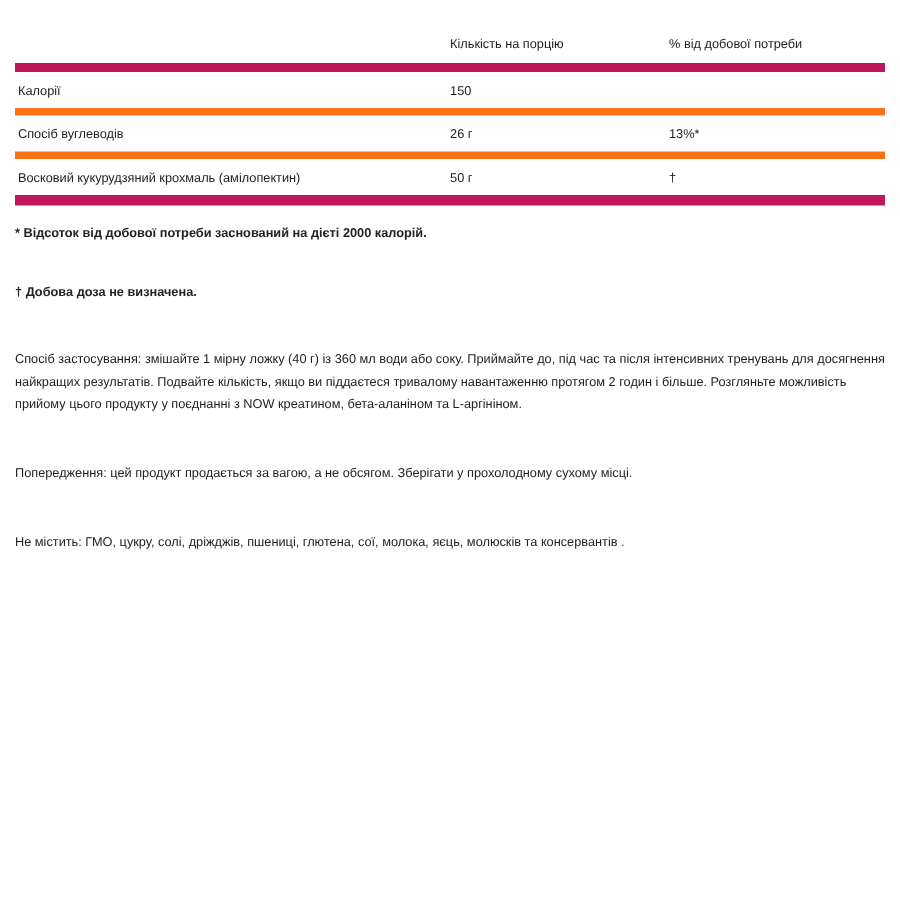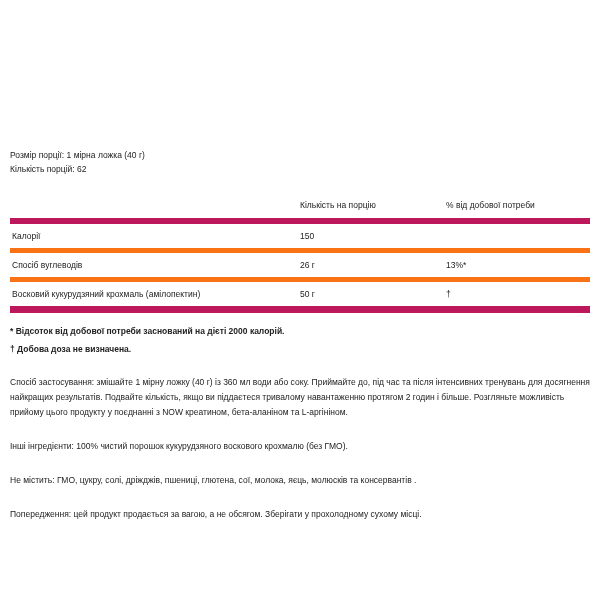--- a/index.html
+++ b/index.html
@@ -61,39 +61,35 @@
   .col-amount { width: 25%; }
   .col-dv { width: 25%; }
   .footnote {
     font-size: 8.5px;
     line-height: 13px;
     margin-top: 12px;
     color: #222222;
     font-weight: bold;
   }
   .footnote.second {
-    margin-top: 5px;
+    margin-top: 26px;
   }
   .para {
     font-size: 8.5px;
     line-height: 15px;
-    margin-top: 19px;
+    margin-top: 31px;
     color: #222222;
     text-align: left;
   }
 </style>
 </head>
 <body>
 
 <div class="page">
 
-  <div class="serving-block">
-    <div class="serving-line">Розмір порції: 1 мірна ложка (40 г)</div>
-    <div class="serving-line">Кількість порцій: 62</div>
-  </div>
 
   <table class="nutrition">
     <thead>
       <tr>
         <th class="col-name"></th>
         <th class="col-amount">Кількість на порцію</th>
         <th class="col-dv">% від добової потреби</th>
       </tr>
     </thead>
     <tbody>
@@ -112,17 +108,16 @@
         <td class="col-amount">50 г</td>
         <td class="col-dv">†</td>
       </tr>
     </tbody>
   </table>
 
   <div class="footnote">* Відсоток від добової потреби заснований на дієті 2000 калорій.</div>
   <div class="footnote second">† Добова доза не визначена.</div>
 
   <div class="para">Спосіб застосування: змішайте 1 мірну ложку (40 г) із 360 мл води або соку. Приймайте до, під час та після інтенсивних тренувань для досягнення найкращих результатів. Подвайте кількість, якщо ви піддаєтеся тривалому навантаженню протягом 2 годин і більше. Розгляньте можливість прийому цього продукту у поєднанні з NOW креатином, бета-аланіном та L-аргініном.</div>
-  <div class="para">Інші інгредієнти: 100% чистий порошок кукурудзяного воскового крохмалю (без ГМО).</div>
+  <div class="para">Попередження: цей продукт продається за вагою, а не обсягом. Зберігати у прохолодному сухому місці.</div>
   <div class="para">Не містить: ГМО, цукру, солі, дріжджів, пшениці, глютена, сої, молока, яєць, молюсків та консервантів .</div>
-  <div class="para">Попередження: цей продукт продається за вагою, а не обсягом. Зберігати у прохолодному сухому місці.</div>
 
 </div>
 
 </body></html>

